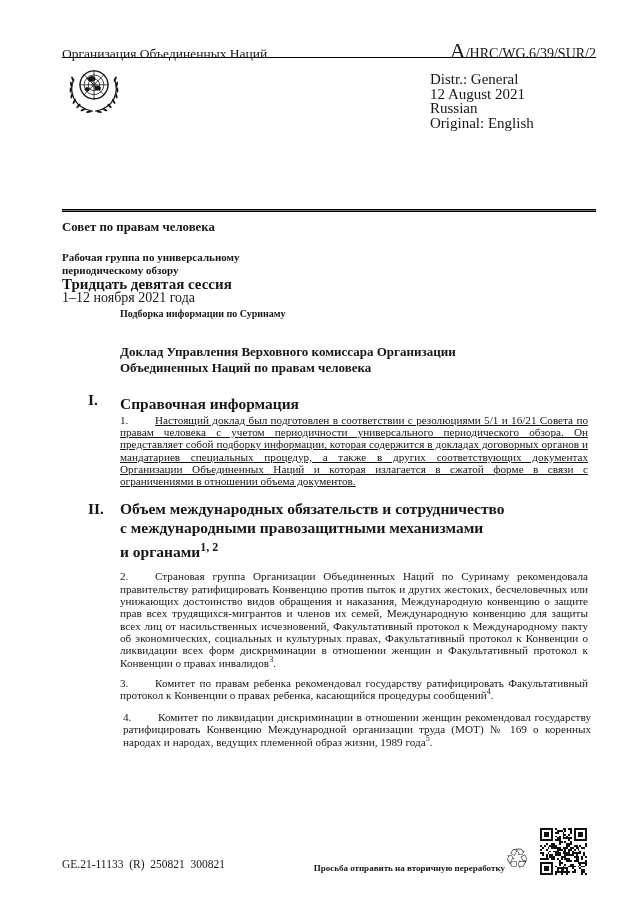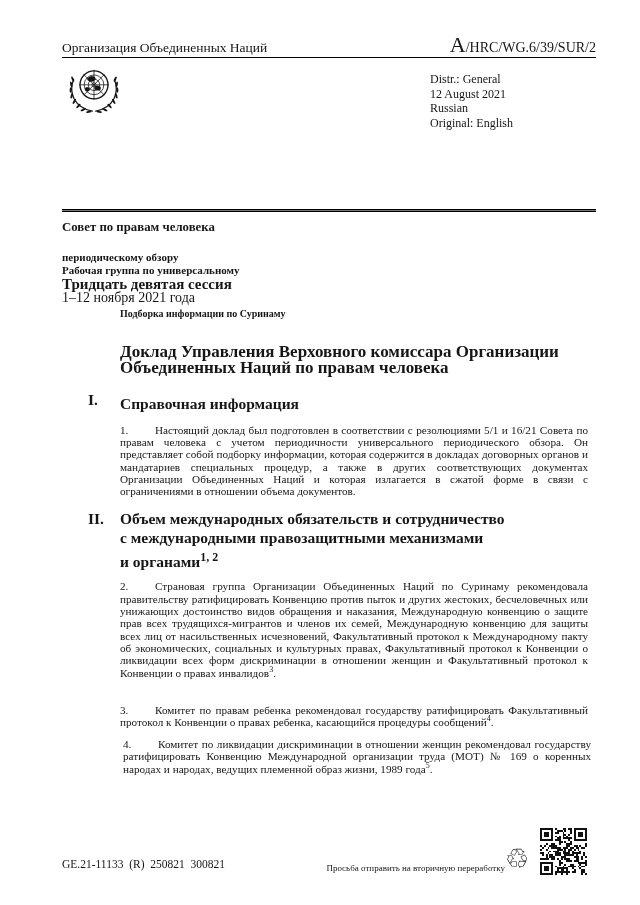--- a/index.html
+++ b/index.html
@@ -1,64 +1,64 @@
 <!DOCTYPE html>
 <html><head>
 <meta charset="utf-8">
 <style>
   html,body{margin:0;padding:0;background:#ffffff;}
   .page{position:relative;width:640px;height:905px;background:#ffffff;overflow:hidden;
         font-family:"Liberation Serif","DejaVu Serif",serif;color:#161616;}
 
   
-  .top-row{position:absolute;left:62px;top:32px;width:534px;height:26px;
+  .top-row{position:absolute;left:62px;top:38px;width:534px;height:26px;
            display:flex;justify-content:space-between;align-items:flex-end;}
   .org-name{font-size:13.5px;padding-bottom:2px;}
   .doc-symbol{white-space:nowrap;}
   .doc-symbol .big{font-size:22px;}
   .doc-symbol .rest{font-size:14px;}
   .rule-thin{position:absolute;left:62px;top:57px;width:534px;border-top:1.6px solid #000;}
 
   .emblem{position:absolute;left:66px;top:64px;}
   .assembly{position:absolute;left:130px;top:67px;font-size:21px;font-weight:bold;letter-spacing:.2px;}
-  .distr{position:absolute;left:430px;top:72px;font-size:12px;line-height:14.6px;}
+  .distr{position:absolute;left:430px;top:72px;font-size:15px;line-height:14.6px;}
   .distr span{display:block;}
 
   .rule-thick{position:absolute;left:62px;top:209px;width:534px;height:1.4px;
               border-top:1.5px solid #000;border-bottom:1.5px solid #000;background:#777;}
 
   
   .session{position:absolute;left:62px;top:220px;}
   .session .council{font-size:12.8px;font-weight:bold;margin-bottom:16px;}
   .session .wg{font-size:11px;font-weight:bold;line-height:13.4px;}
   .session .sess{font-size:15px;font-weight:bold;line-height:13.4px;}
   .session .dates{font-size:14px;line-height:13.4px;}
 
   
   .main{position:absolute;left:88px;top:304px;width:500px;}
   .doc-title{margin:0 0 0 32px;font-size:10px;font-weight:bold;line-height:19px;}
-  .doc-subtitle{margin:21px 0 0 32px;font-size:17px;font-weight:bold;line-height:16px;}
+  .doc-subtitle{margin:21px 0 0 32px;font-size:13px;font-weight:bold;line-height:16px;}
   .sec{display:flex;font-size:15.5px;font-weight:bold;line-height:19.5px;}
   .sec .numeral{width:32px;flex:none;}
   .sec-1{margin-top:14px;}
   .sec-2{margin-top:11px;}
   .sec sup{font-size:12px;font-weight:bold;}
   .body-para{margin:0 0 0 32px;width:468px;font-size:11.2px;line-height:12.35px;
              text-align:justify;}
-  .p1{margin-top:10px;}
+  .p1{text-decoration:underline;}
   .p2{margin-top:9px;}
-  .p3{margin-top:25px;}
+  .p3{margin-top:8px;}
   .p4{margin-top:9px;margin-left:35px;}
   .para-num{display:inline-block;min-width:14px;}
   .tab{display:inline-block;width:21px;}
   .body-para sup{font-size:8px;line-height:0;}
 
   
   .ge{position:absolute;left:62px;top:858px;font-size:11.5px;white-space:pre;}
-  .recycle-note{position:absolute;right:135px;top:863px;font-size:9px;font-weight:normal;white-space:nowrap;margin-left:36px;}
+  .recycle-note{position:absolute;right:135px;top:863px;font-size:9px;font-weight:bold;white-space:nowrap;margin-left:36px;}
   .recycle-glyph{position:absolute;left:505px;top:845px;font-family:"DejaVu Sans",sans-serif;
                  font-size:27px;line-height:1;color:#111;}
   .qr{position:absolute;left:540px;top:827px;width:47px;height:49px;}
 </style>
 </head>
 <body>
 
 <div class="page">
 
   <div class="top-row">
@@ -114,22 +114,22 @@
     <span>Distr.: General</span>
     <span>12 August 2021</span>
     <span>Russian</span>
     <span>Original: English</span>
   </div>
 
   <div class="rule-thick"></div>
 
   <div class="session">
     <div class="council">Совет по правам человека</div>
+    <div class="wg">Рабочая группа по универсальному</div>
     <div class="wg">периодическому обзору</div>
-    <div class="wg">Рабочая группа по универсальному</div>
     <div class="sess">Тридцать девятая сессия</div>
     <div class="dates">1–12 ноября 2021 года</div>
   </div>
 
   <div class="main">
     <div class="doc-title">Подборка информации по Суринаму</div>
 
     <div class="doc-subtitle"><span>Доклад Управления Верховного комиссара Организации</span><br><span>Объединенных Наций по правам человека</span></div>
 
     <div class="sec sec-1">

